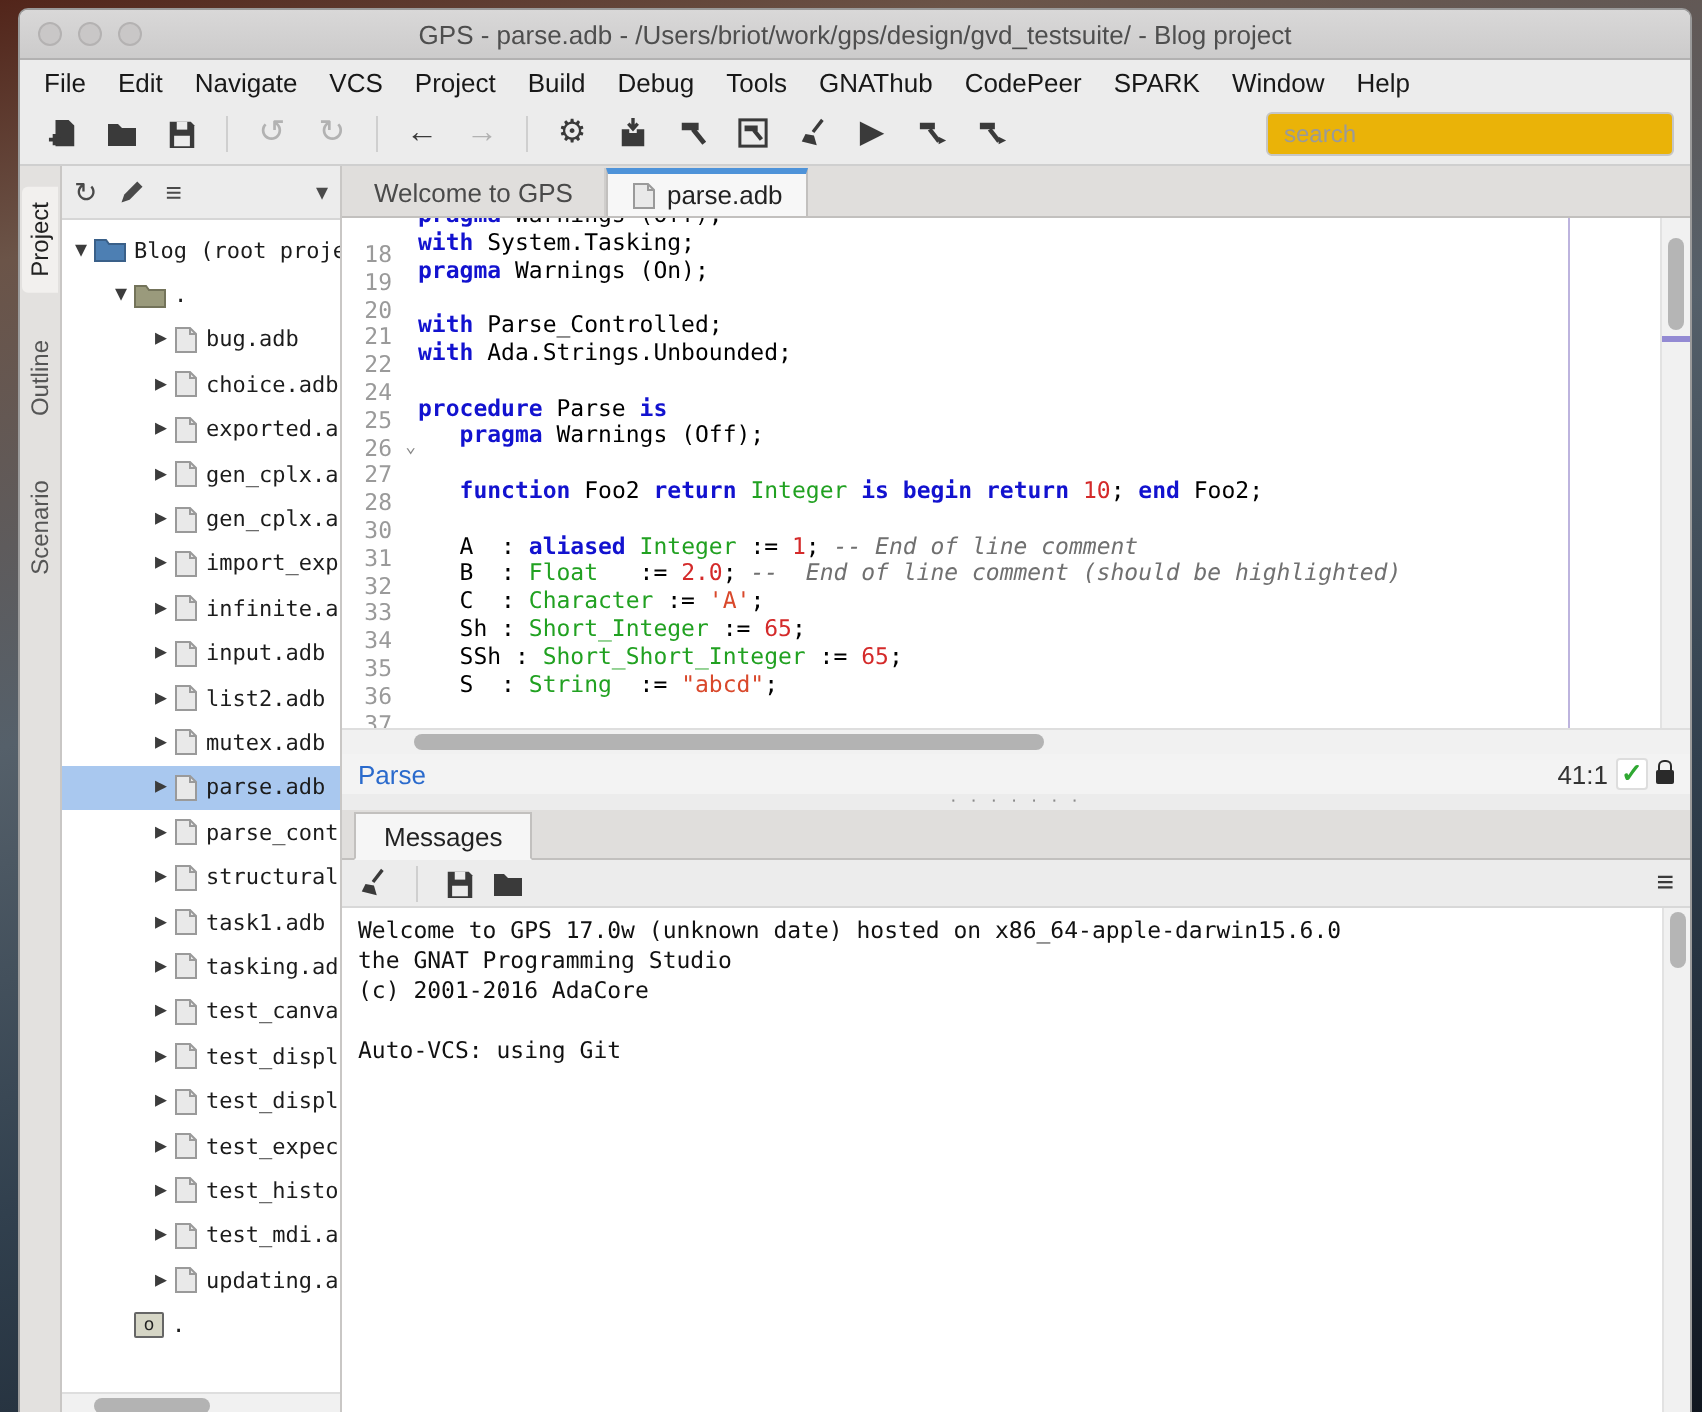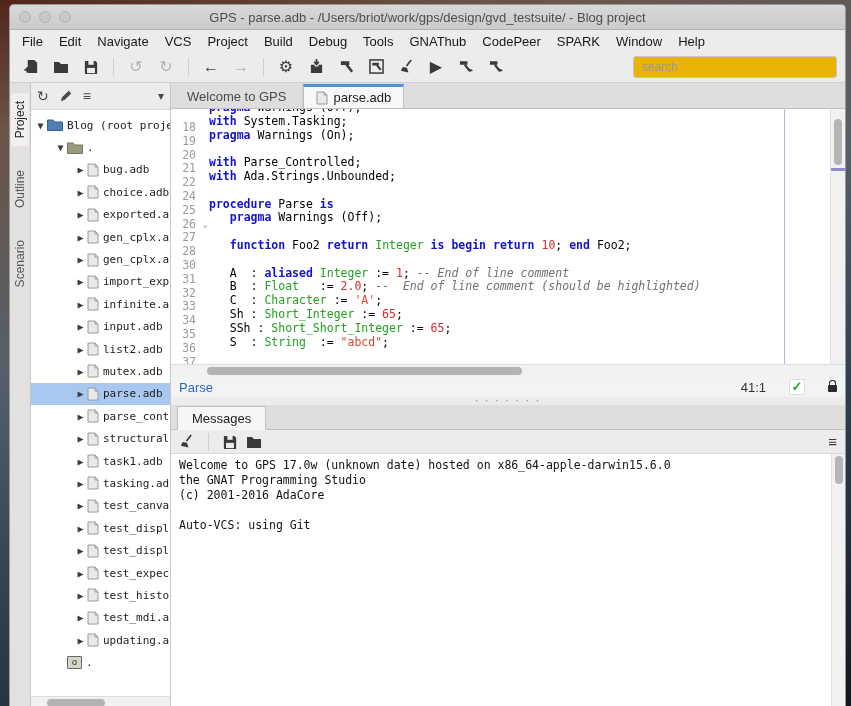--- a/index.html
+++ b/index.html
@@ -72,21 +72,21 @@
   .c{color:#707070;font-style:italic;}
   .margin-line{position:absolute;left:613px;top:0;bottom:0;width:1px;background:#bdb4de;}
   .vscroll{position:absolute;right:0;top:0;bottom:0;width:14px;background:#f1f1f1;border-left:1px solid #e2e2e2;}
   .vthumb{position:absolute;left:3px;top:10px;width:8px;height:46px;background:#b5b5b5;border-radius:4px;}
   .vtick{position:absolute;left:0;right:0;top:59px;height:3px;background:#938ad3;}
   .ed-hscroll{height:12px;background:#f1f1f1;border-top:1px solid #dedede;position:relative;}
   .ed-hthumb{position:absolute;left:36px;top:2px;width:315px;height:8px;background:#b3b3b3;border-radius:4px;}
   
   .statusbar{height:20px;background:#f3f3f3;display:flex;align-items:center;padding:0 8px;font-size:13px;}
   .status-link{color:#2a6acc;}
-  .status-right{margin-left:auto;display:flex;align-items:center;gap:23px;}
+  .status-right{margin-left:auto;display:flex;align-items:center;gap:4px;}
   .pos{color:#333;}
   .check{color:#2fa832;font-size:13px;font-weight:bold;background:#fff;border:1px solid #ddd;width:14px;height:14px;
     line-height:13px;text-align:center;border-radius:2px;}
   .lock{width:9px;height:7px;background:#2a2a2a;border-radius:1px;position:relative;margin-top:3px;}
   .lock:before{content:"";position:absolute;top:-5px;left:1px;width:5px;height:5px;border:1.5px solid #2a2a2a;
     border-bottom:none;border-radius:3px 3px 0 0;}
   
   .splitter{height:8px;background:#ececec;display:flex;align-items:center;justify-content:center;
     color:#8a8a8a;font-size:10px;letter-spacing:2px;line-height:4px;}
   

